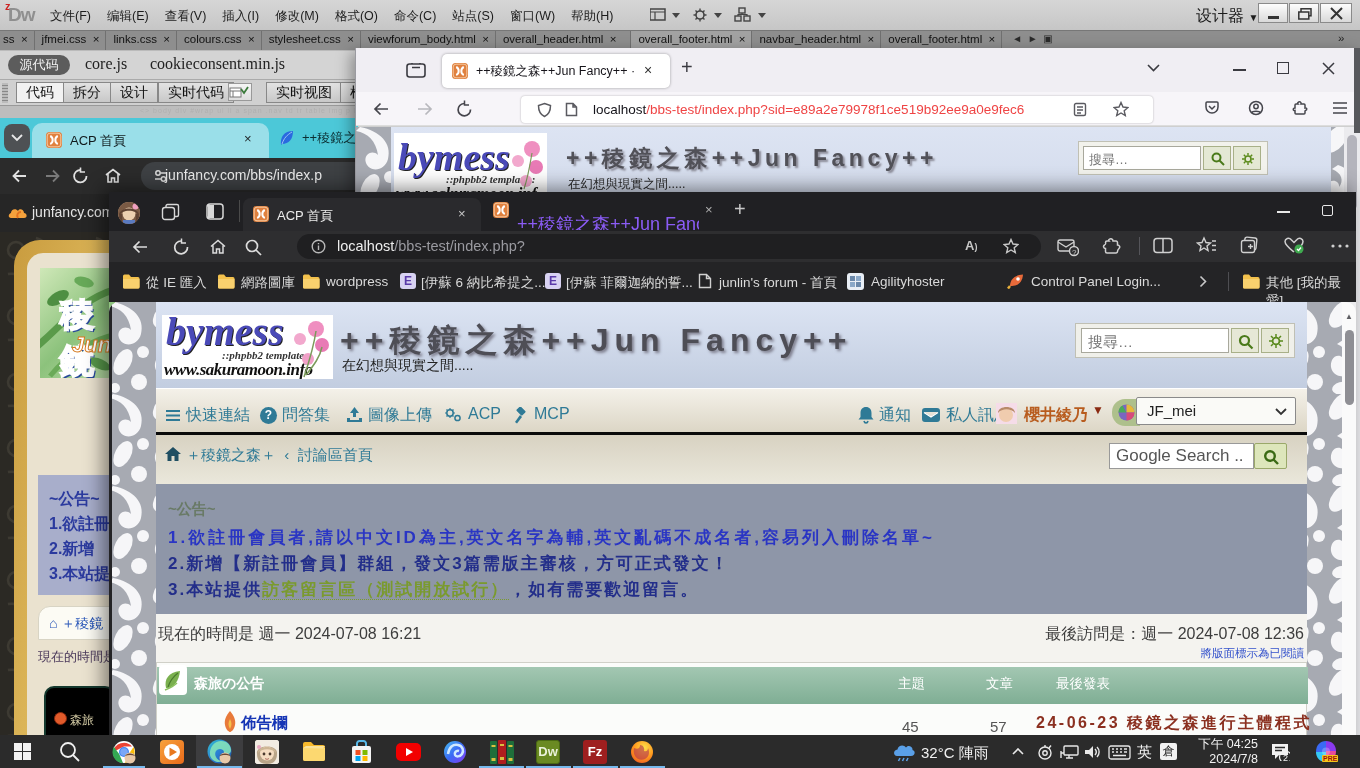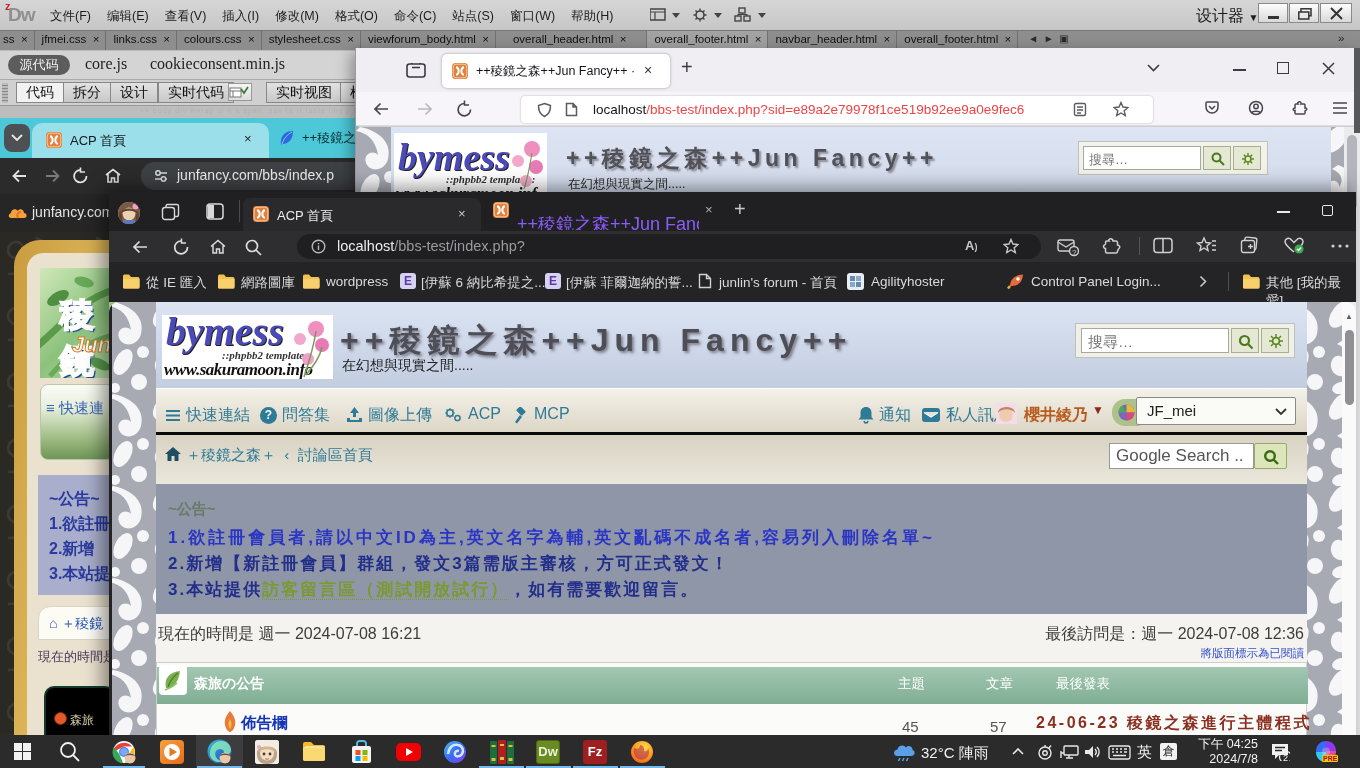--- a/index.html
+++ b/index.html
@@ -95,21 +95,21 @@
   </div>
 
   <div class="abs" style="left:0;top:30px;width:1360px;height:20px;background:#8e8e8e;border-top:1px solid #777;font-size:11.5px;color:#111;">
     <div class="abs" style="left:0;top:0;height:20px;display:flex;white-space:nowrap;">
       <div style="padding:2px 6px 0 3px;border-right:1px solid #707070;">ss&nbsp;&nbsp;×</div>
       <div style="padding:2px 6px 0 7px;border-right:1px solid #707070;">jfmei.css&nbsp;&nbsp;×</div>
       <div style="padding:2px 6px 0 7px;border-right:1px solid #707070;">links.css&nbsp;&nbsp;×</div>
       <div style="padding:2px 6px 0 7px;border-right:1px solid #707070;">colours.css&nbsp;&nbsp;×</div>
       <div style="padding:2px 6px 0 7px;border-right:1px solid #707070;">stylesheet.css&nbsp;&nbsp;×</div>
       <div style="padding:2px 6px 0 7px;border-right:1px solid #707070;">viewforum_body.html&nbsp;&nbsp;×</div>
-      <div style="padding:2px 20px 0 7px;border-right:1px solid #707070;margin-left:10px;">overall_header.html&nbsp;&nbsp;×</div>
+      <div style="padding:2px 14px 0 7px;border-right:1px solid #707070;">overall_header.html&nbsp;&nbsp;×</div>
       <div style="padding:2px 6px 0 7px;border-right:1px solid #707070;background:#a2a2a2;">overall_footer.html&nbsp;&nbsp;×</div>
       <div style="padding:2px 6px 0 7px;border-right:1px solid #707070;">navbar_header.html&nbsp;&nbsp;×</div>
       <div style="padding:2px 6px 0 7px;border-right:1px solid #707070;">overall_footer.html&nbsp;&nbsp;×</div>
       <div style="padding:2px 10px 0 10px;color:#2a2a2a;font-size:10px;">◄&nbsp;&nbsp;►&nbsp;&nbsp;▣</div>
     </div>
     <span class="abs" style="left:1338px;top:1px;color:#222;">»</span>
   </div>
 
   <div class="abs" style="left:0;top:50px;width:1360px;height:29px;background:#d4d4d4;border-top:1px solid #bbb;">
     <div class="abs" style="left:8px;top:4px;width:62px;height:20px;background:#5c5c5c;border-radius:10px;color:#f2f2f2;font-size:13px;text-align:center;line-height:20px;">源代码</div>
@@ -183,21 +183,21 @@
       <path d="M70 4 A 6.2 6.2 0 1 0 76.5 10"></path>
           <path d="M70.5 1.5 V6 H75" stroke-width="1.6"></path>
       <path d="M96 9 L103 3.5 L110 9 M98 8 V16 H101.5 V12 H104.5 V16 H108 V8" stroke-width="1.6"></path>
     </svg>
     <div class="abs" style="left:141px;top:4px;width:230px;height:28px;background:#3e4144;border-radius:14px;">
       <svg class="abs" style="left:12px;top:6px;" width="16" height="16" stroke="#d8d8d8" stroke-width="1.5" fill="none">
             <circle cx="5" cy="5" r="2.2"></circle>
             <path d="M7.5 5 H14 M2 11 H8 M12.5 11 H14"></path>
             <circle cx="10.5" cy="11" r="2.2"></circle>
           </svg>
-      <span class="abs" style="left:36px;top:5px;font-size:14px;color:#ececec;white-space:nowrap;">junfancy.com/bbs/index.p</span>
+      <span class="abs" style="left:24px;top:5px;font-size:14px;color:#ececec;white-space:nowrap;">junfancy.com/bbs/index.p</span>
     </div>
   </div>
 
   <div class="abs" style="left:0;top:76px;width:358px;height:38px;background:#262626;">
     <svg class="abs" style="left:8px;top:11px;" width="20" height="16">
           <path d="M3 13 C0 13 0 9 3 8 C3 4 8 3 10 6 C11 3 16 4 16 8 C19 8 20 13 16 13 Z" fill="#f5a23c"></path>
           <path d="M10 13 C8 10 10 7 13 7" stroke="#e2721f" stroke-width="2" fill="none"></path>
         </svg>
     <span class="abs" style="left:32px;top:10px;font-size:14px;color:#e4e4e4;">junfancy.com</span>
   </div>
@@ -215,23 +215,20 @@
             <path d="M-5 80 C20 60 40 30 80 20" stroke="#5a9a4a" stroke-width="7" fill="none"></path>
             <path d="M10 108 C30 84 55 70 78 66" stroke="#6aaa58" stroke-width="5" fill="none"></path>
             <ellipse cx="18" cy="30" rx="12" ry="6" fill="#4e8f42" transform="rotate(-30 18 30)"></ellipse>
             <ellipse cx="60" cy="96" rx="11" ry="5" fill="#57984a" transform="rotate(25 60 96)"></ellipse>
             <ellipse cx="44" cy="14" rx="10" ry="5" fill="#67a958" transform="rotate(15 44 14)"></ellipse>
           </svg>
       <span class="abs" style="left:20px;top:24px;font-size:34px;font-weight:bold;color:#3f6fd8;-webkit-text-stroke:2px #fff;text-shadow:2px 2px 0 #2a4a9a;">稜鏡</span>
       <span class="abs" style="left:32px;top:64px;font-size:22px;font-weight:bold;font-style:italic;color:#fff;-webkit-text-stroke:1px #d87a20;">Jun</span>
     </div>
 
-    <div class="abs" style="left:40px;top:152px;width:75px;height:76px;border-radius:8px;background:linear-gradient(#fafcf6,#e8f0dc 30%,#9ab87e 75%,#6f9558);border:1px solid #b8c8a8;">
-      <span class="abs" style="left:5px;top:14px;font-size:15px;color:#3c64b4;white-space:nowrap;">≡ 快速連</span>
-    </div>
 
     <div class="abs" style="left:38px;top:243px;width:77px;height:120px;background:#a8aecb;">
       <div style="padding:11px 0 0 11px;font-size:16px;font-weight:bold;color:#2b3a9e;line-height:25px;white-space:nowrap;">~公告~<br>1.欲註冊<br>2.新增<br>3.本站提</div>
     </div>
 
     <div class="abs" style="left:38px;top:374px;width:77px;height:34px;border-radius:12px 0 0 0;background:#fcfbf4;border:1px solid #d8d4c4;">
       <span class="abs" style="left:10px;top:8px;font-size:14px;color:#2a57b8;white-space:nowrap;text-align:center;">⌂ ＋稜鏡</span>
     </div>
     <span class="abs" style="left:38px;top:416px;font-size:13px;color:#4c3a5c;white-space:nowrap;">現在的時間是</span>
 

